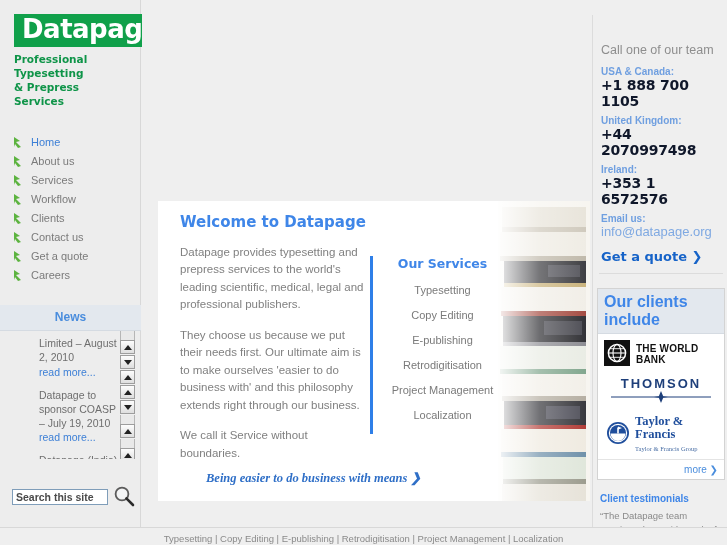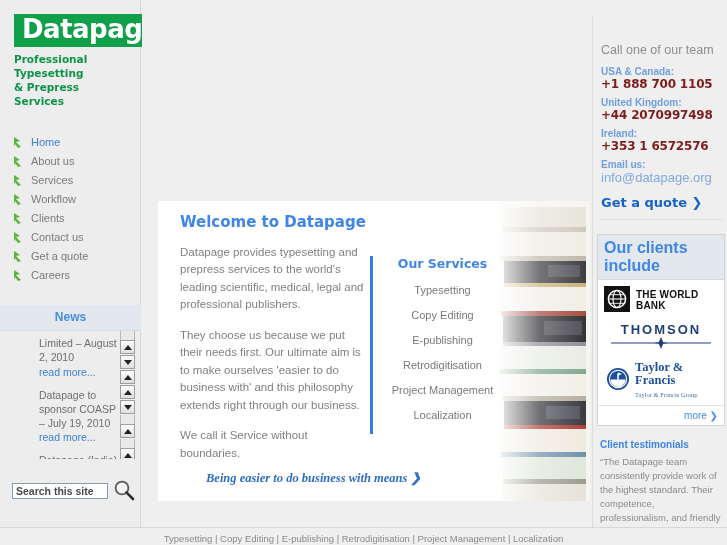--- a/index.html
+++ b/index.html
@@ -95,21 +95,21 @@
   .sb-btn .tri {
     position:absolute; left:3px; top:4px;
     width:0; height:0;
     border-left:4px solid transparent;
     border-right:4px solid transparent;
   }
   .tri.up { border-bottom:5px solid #222; }
   .tri.down { border-top:5px solid #222; }
   .sb-track { width:15px; height:9px; background:#e9e9e9; border:1px solid #b6b6b6; border-top:none; border-bottom:none;}
 
-  #search-area { position:absolute; bottom:24px; left:0; width:141px; padding-left:12px; }
+  #search-area { position:absolute; bottom:18px; left:0; width:141px; padding-left:12px; }
   #search-row { display:flex; align-items:center; }
   #search-input {
     width:96px; height:16px;
     border:1px solid #7f9db9;
     background:#fff;
     font-size:10.5px;
     font-weight:bold;
     color:#4a4a4a;
     padding:0 3px;
     font-family:"Liberation Sans", sans-serif;
@@ -186,22 +186,22 @@
     border-left:1px solid #dcdcdc;
     padding:8px 4px;
   }
   #call-title {
     color:#8e8e8e;
     font-size:12.5px;
     padding:20px 0 9px 4px;
   }
   .contact-label { color:#6f9fe0; font-size:10px; font-weight:bold; padding-left:4px; }
   .contact-number {
-    color:#7f1d1d;
-    font-size:12px;
+    color:#0f172a;
+    font-size:14px;
     font-weight:bold;
     padding-left:4px;
     margin-bottom:6px;
     letter-spacing:-0.2px;
     font-family:"DejaVu Sans", sans-serif;
   }
   #email-value {
     color:#7fa9e2;
     font-size:13px;
     padding-left:4px;

